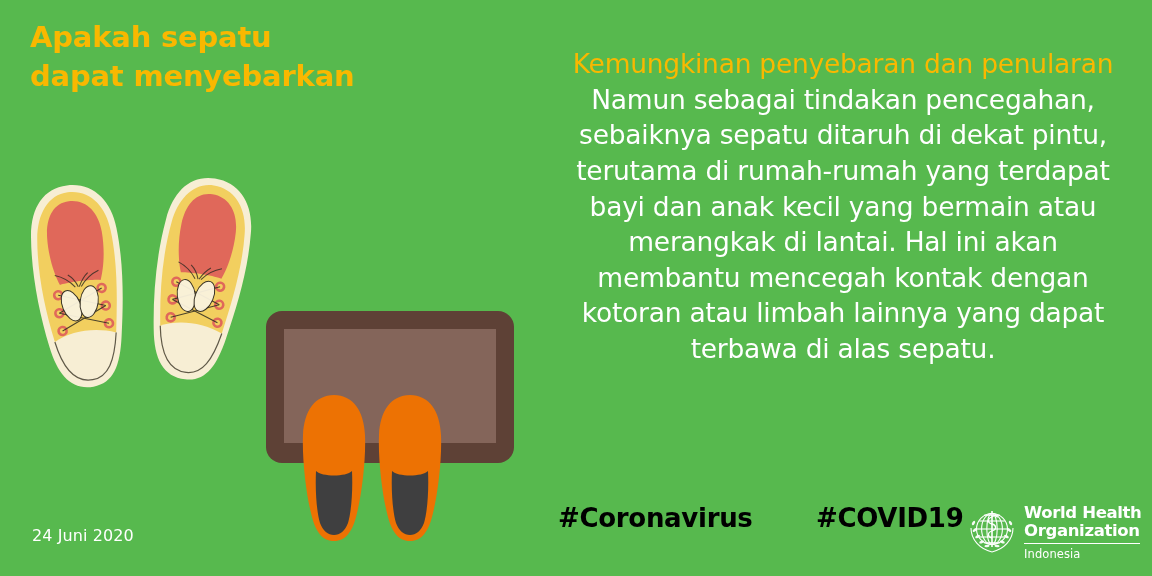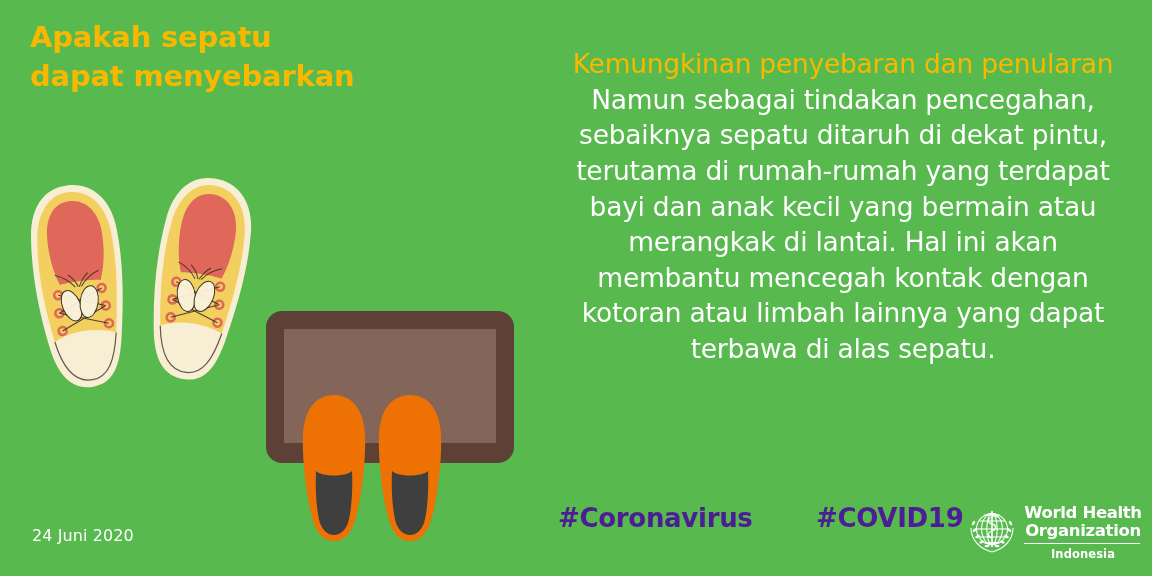--- a/index.html
+++ b/index.html
@@ -96,38 +96,37 @@
   #hashtags {
     position: absolute;
     left: 12px;
     top: 503px;
     width: 440px;
     height: 40px;
   }
   .hashtag {
     position: absolute;
     top: 0;
-    color: #4c1d95;
+    color: #000000;
     font-family: "DejaVu Sans", sans-serif;
     font-weight: bold;
     font-size: 26px;
     letter-spacing: -0.3px;
     white-space: pre;
   }
   #hashtag-coronavirus { left: 20px; }
   #hashtag-covid19 { left: 278px; }
 
   
   #who-logo {
     position: absolute;
     left: 966px;
     top: 504px;
     width: 178px;
     height: 62px;
-    text-align: center;
   }
   #who-emblem {
     position: absolute;
     left: 0;
     top: 1px;
     width: 52px;
     height: 52px;
   }
   #who-wordmark {
     position: absolute;
@@ -149,21 +148,21 @@
     margin-top: 2px;
     width: 116px;
     height: 1.5px;
     background: #ffffff;
   }
   #who-country {
     display: block;
     margin-top: 3px;
     color: #ffffff;
     font-family: "DejaVu Sans", sans-serif;
-    font-weight: bold;
+    font-weight: normal;
     font-size: 11.5px;
     letter-spacing: 0.1px;
     white-space: pre;
   }
 </style>
 </head>
 <body>
 
 <div id="poster">
 

